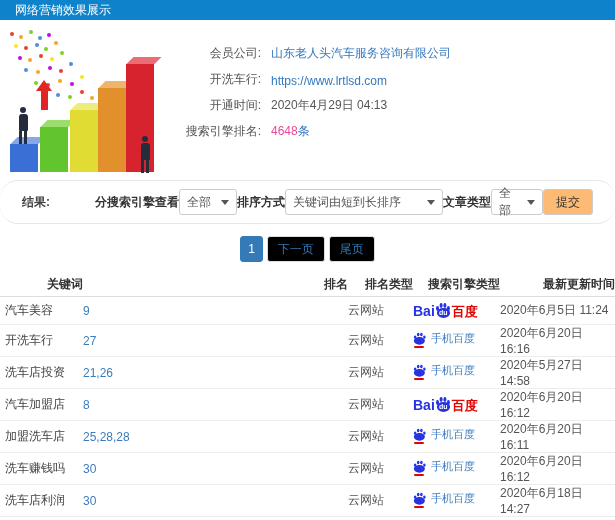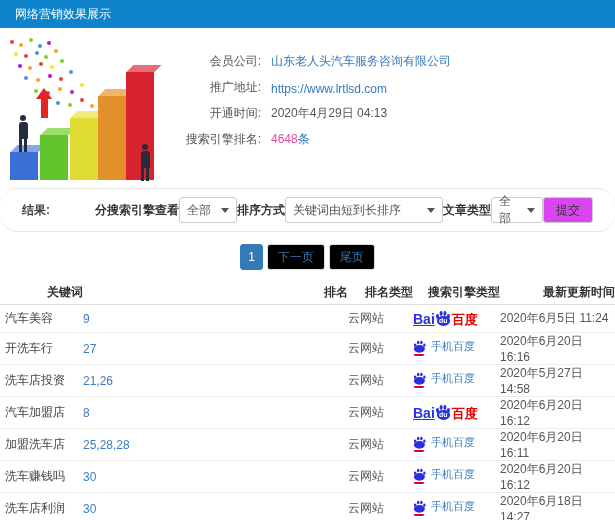--- a/index.html
+++ b/index.html
@@ -1,20 +1,20 @@
 <!DOCTYPE html>
 <html><head>
 <meta charset="utf-8">
 <style>
   html,body{margin:0;padding:0;}
   .page{position:relative;width:615px;height:520px;background:#fff;overflow:hidden;
         font-family:"Liberation Sans","DejaVu Sans",sans-serif;font-size:12px;color:#333;}
 
   
-  .header-bar{height:28px;background:#0e83cb;display:flex;align-items:center;}
+  .header-bar{height:20px;background:#0e83cb;display:flex;align-items:center;}
   .header-bar .title{color:#fff;padding-left:15px;font-size:12px;}
 
   
   .info{display:flex;height:160px;box-sizing:border-box;padding-top:8px;}
   .illustration{position:relative;width:175px;height:150px;flex:none;}
   .bar{position:absolute;bottom:6px;width:28px;background:var(--c);}
   .bar::before{content:"";position:absolute;top:-7px;left:3.5px;width:100%;height:7px;
                background:var(--ct);transform:skewX(-45deg);}
   .confetti{position:absolute;left:10px;top:4px;width:4px;height:4px;border-radius:50%;background:#e8412f;
     box-shadow:9px 3px 0 #f5a623,19px -2px 0 #7ed321,28px 4px 0 #4a90d9,37px 1px 0 #bd10e0,
@@ -47,42 +47,42 @@
               display:flex;align-items:center;padding:0 22px;box-sizing:border-box;border-radius:18px;}
   .result-label{font-weight:bold;color:#444;}
   .filter-controls{margin-left:auto;display:flex;align-items:center;gap:0;}
   .filter-label{font-weight:bold;color:#333;}
   .select{display:inline-flex;align-items:center;justify-content:space-between;height:26px;
           border:1px solid #ccc;border-radius:3px;background:#fff;padding:0 7px;color:#555;
           box-sizing:border-box;cursor:pointer;}
   .w56{width:58px;} .w158{width:158px;} .w52{width:52px;}
   .caret{width:0;height:0;border-left:4px solid transparent;border-right:4px solid transparent;
          border-top:5px solid #555;margin-left:6px;}
-  .submit-btn{height:26px;padding:0 12px;border:1px solid #ccc;border-radius:3px;background:#d946ef;
+  .submit-btn{height:26px;padding:0 12px;border:1px solid #ccc;border-radius:3px;background:#fdba74;
               color:#333;font-size:12px;cursor:pointer;font-family:inherit;}
 
   
   .pagination{display:flex;justify-content:center;gap:4px;margin:12px 0 10px;}
   .page-btn{height:26px;line-height:24px;padding:0 10px;border:1px solid #ddd;border-radius:3px;
             color:#337ab7;background:#000000;box-sizing:border-box;cursor:pointer;}
   .page-btn.active{background:#337ab7;border-color:#337ab7;color:#fff;padding:0 7px;}
 
   
   table{width:100%;border-collapse:collapse;table-layout:fixed;}
   th{height:24px;text-align:right;font-weight:bold;color:#333;border-bottom:1px solid #ddd;
      font-size:12px;padding:0;}
   td{height:27px;border-bottom:1px solid #ededed;padding:0;color:#555;}
   .c1{padding-left:5px;}
   .kw{color:#444;}
   .rank{color:#3c7cbe;text-decoration:none;cursor:pointer;}
   .time{color:#555;}
 
   
   .bd-logo{display:inline-flex;align-items:flex-end;gap:1px;}
-  .bd-bai{color:#2932e1;font-weight:bold;font-size:14px;line-height:14px;text-decoration:underline;}
+  .bd-bai{color:#2932e1;font-weight:bold;font-size:14px;line-height:14px;}
   .bd-du-txt{color:#e10601;font-weight:bold;font-size:13px;line-height:13px;}
   .paw{position:relative;display:inline-block;width:15px;height:15px;}
   .paw::before{content:"";position:absolute;left:0.5px;top:3.5px;width:3.2px;height:4.6px;border-radius:50%;
     background:#2932e1;box-shadow:3.6px -3px 0 #2932e1,7.4px -3px 0 #2932e1,10.9px 0 0 #2932e1;}
   .paw::after{content:"";position:absolute;left:1px;bottom:0;width:13px;height:9.5px;
     border-radius:48% 48% 50% 50%;background:#2932e1;}
   .paw-du{position:absolute;left:1px;bottom:0;width:13px;text-align:center;color:#fff;
     font-size:7px;font-weight:bold;line-height:10px;z-index:1;}
   .mb{display:inline-flex;align-items:center;gap:5px;}
   .mb-icon{position:relative;display:inline-block;width:13px;height:13px;}
@@ -129,21 +129,21 @@
           </div>
       </div>
     </div>
 
     <div class="info-list">
       <div class="info-row">
         <span class="info-label">会员公司:</span>
         <a class="info-value link">山东老人头汽车服务咨询有限公司</a>
       </div>
       <div class="info-row">
-        <span class="info-label">推广地址:</span>
+        <span class="info-label">开洗车行:</span>
         <a class="info-value link">https://www.lrtlsd.com</a>
       </div>
       <div class="info-row">
         <span class="info-label">开通时间:</span>
         <span class="info-value plain">2020年4月29日 04:13</span>
       </div>
       <div class="info-row">
         <span class="info-label">搜索引擎排名:</span>
         <span class="info-value"><span class="count">4648</span><span class="count-unit">条</span></span>
       </div>

